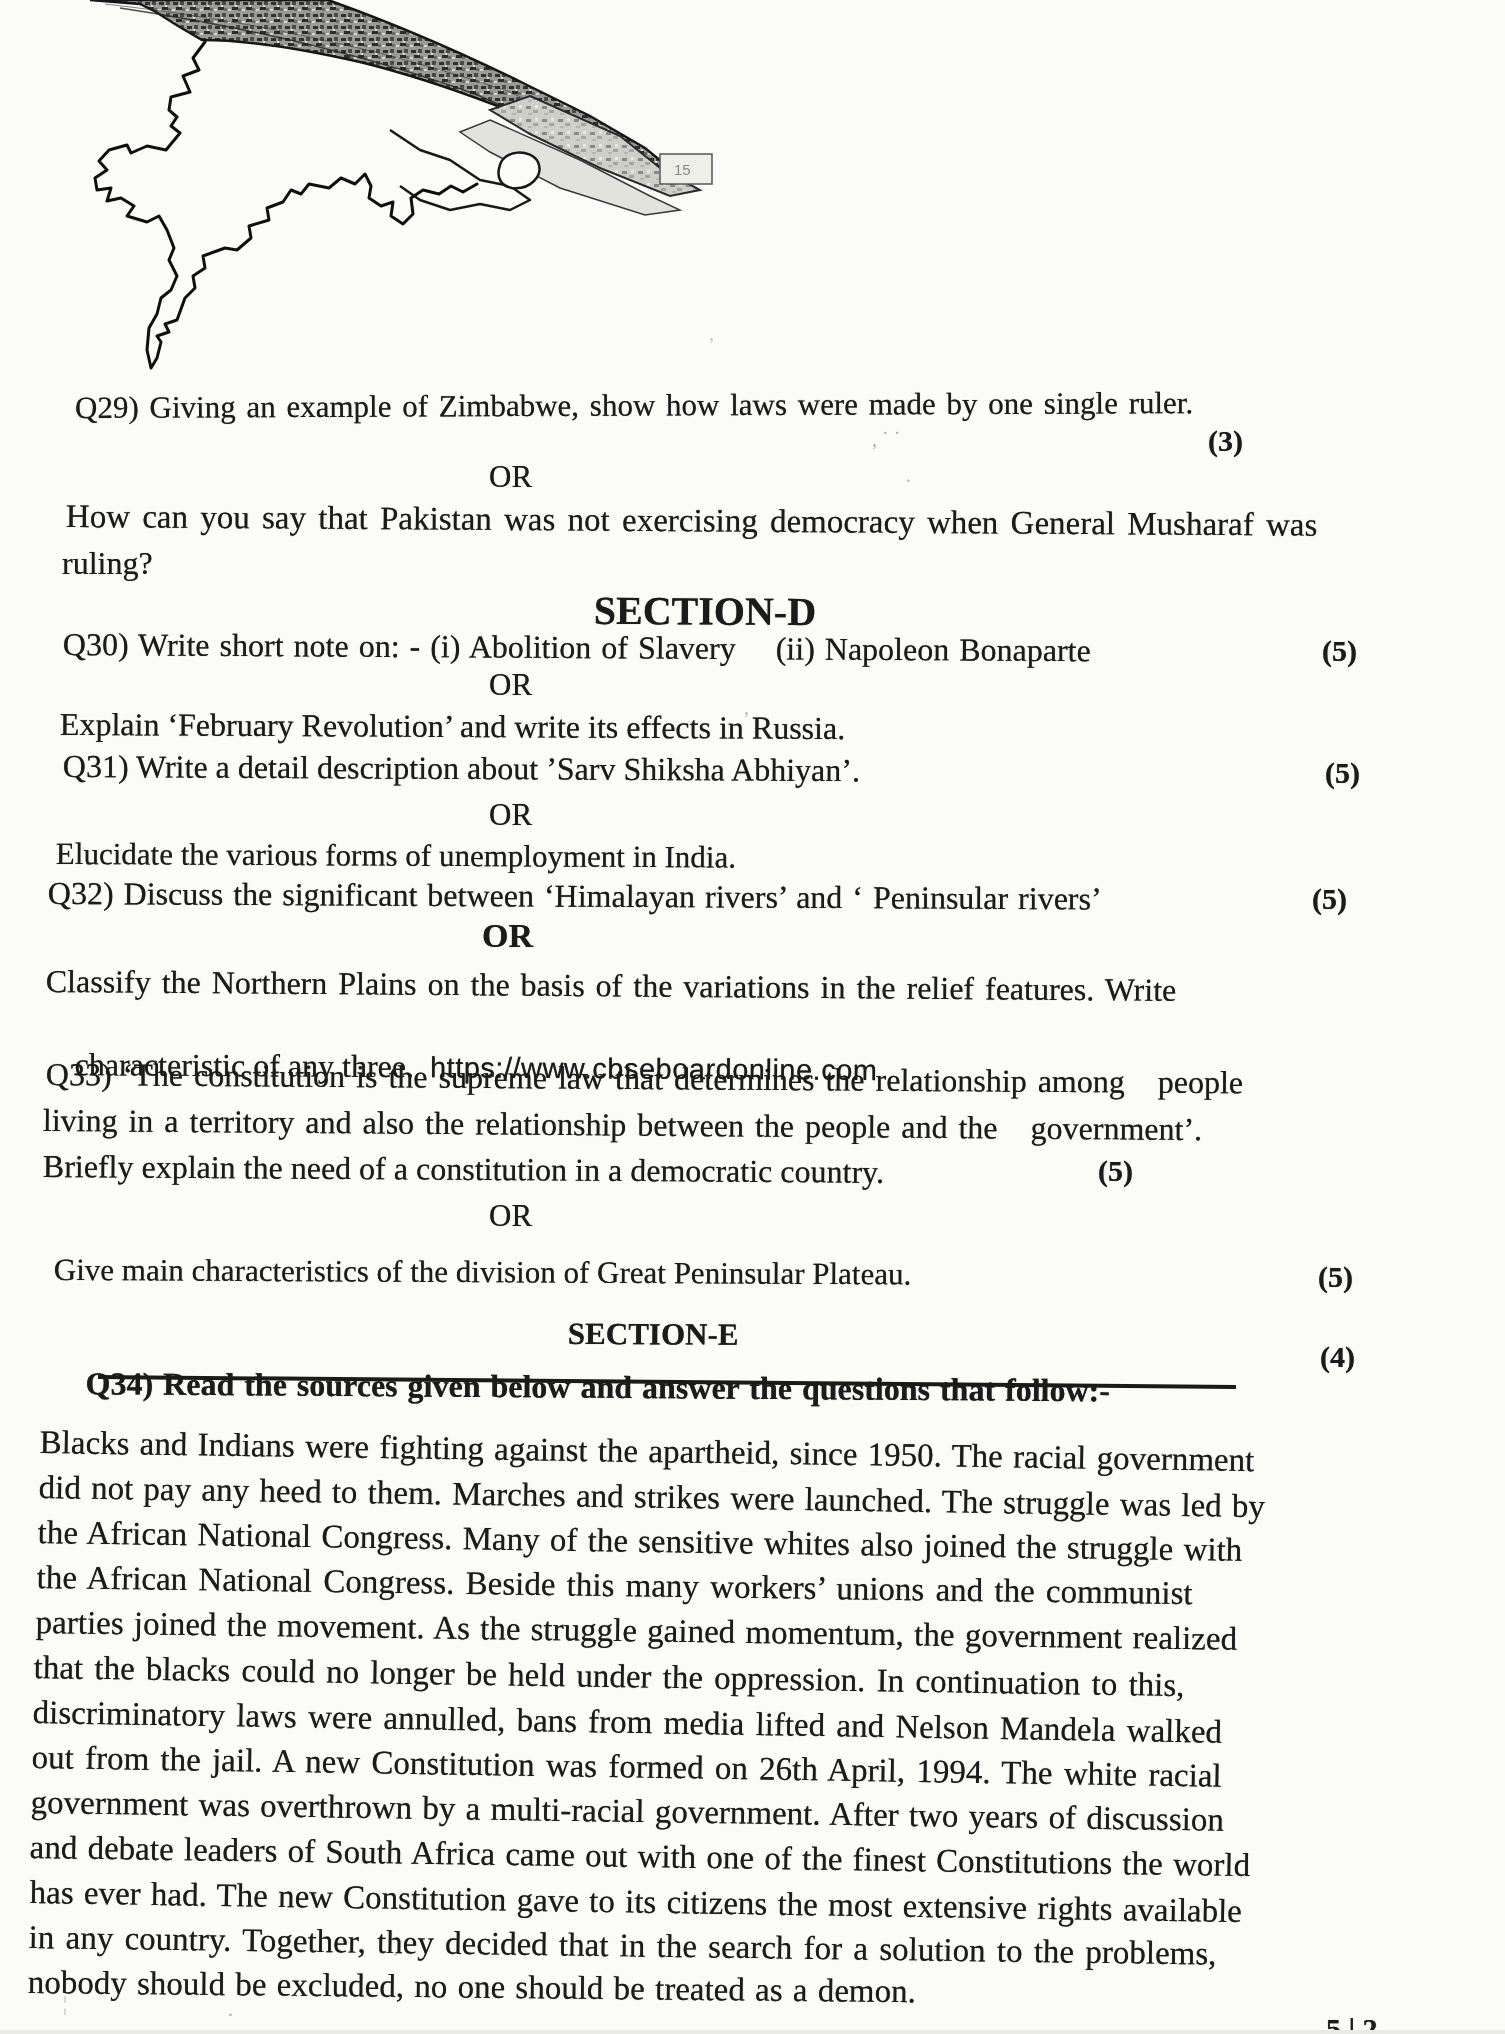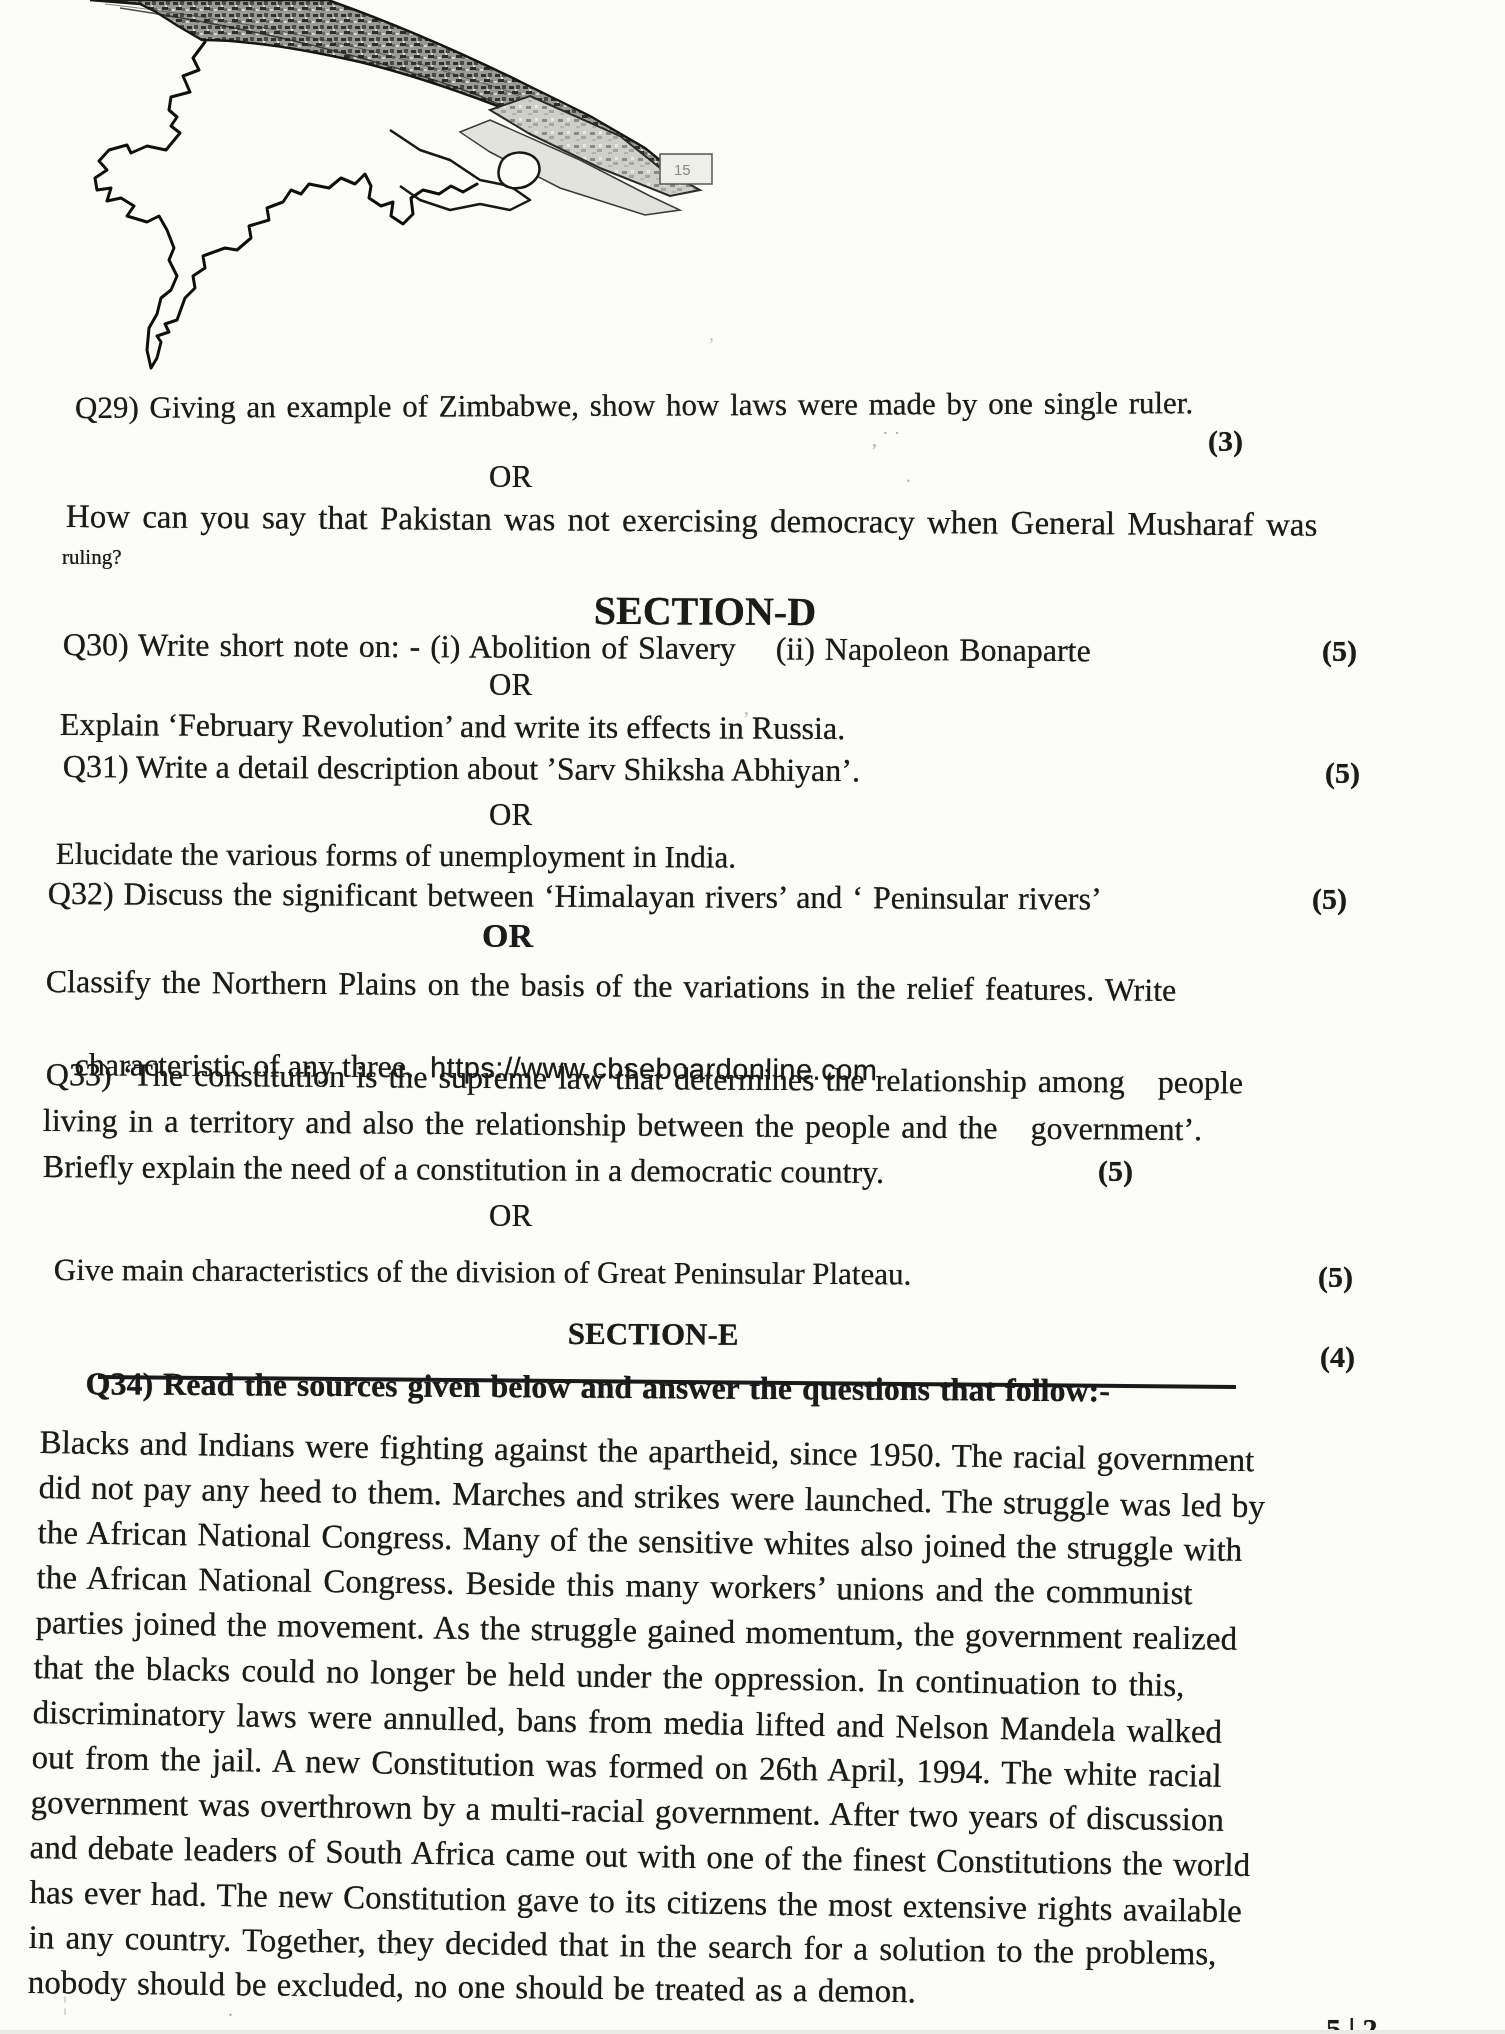--- a/index.html
+++ b/index.html
@@ -74,21 +74,21 @@
       <path d="M 440,165 C 444,150 470,148 478,162 C 484,176 470,190 452,188 C 440,186 436,176 440,165 Z" fill="#fbfbf8" stroke="#181818" stroke-width="2.5"></path>
     </svg>
   </div>
 
   <div class="ln" style="left:75px;top:390px;transform:rotate(-.25deg);word-spacing:3px;">Q29) Giving an example of Zimbabwe, show how laws were made by one single ruler.</div>
   <div class="marks" style="left:1208px;top:424px;">(3)</div>
 
   <div class="ln" style="left:489px;top:459px;">OR</div>
 
   <div class="ln" style="left:66px;top:498px;font-size:33px;transform:rotate(.4deg);word-spacing:4px;">How can you say that Pakistan was not exercising democracy when General Musharaf was</div>
-  <div class="ln" style="left:62px;top:545px;font-size:21px;">ruling?</div>
+  <div class="ln" style="left:62px;top:545px;font-size:32px;">ruling?</div>
 
   <div class="ln b" style="left:594px;top:588px;font-size:40px;transform:rotate(.3deg);">SECTION-D</div>
 
   <div class="ln" style="left:63px;top:626px;font-size:32px;transform:rotate(.35deg);word-spacing:2px;">Q30) Write short note on: - (i) Abolition of Slavery    (ii) Napoleon Bonaparte</div>
   <div class="marks" style="left:1322px;top:634px;">(5)</div>
 
   <div class="ln" style="left:489px;top:667px;">OR</div>
 
   <div class="ln" style="left:60px;top:706px;font-size:32px;transform:rotate(.3deg);">Explain ‘February Revolution’ and write its effects in Russia.</div>
 

